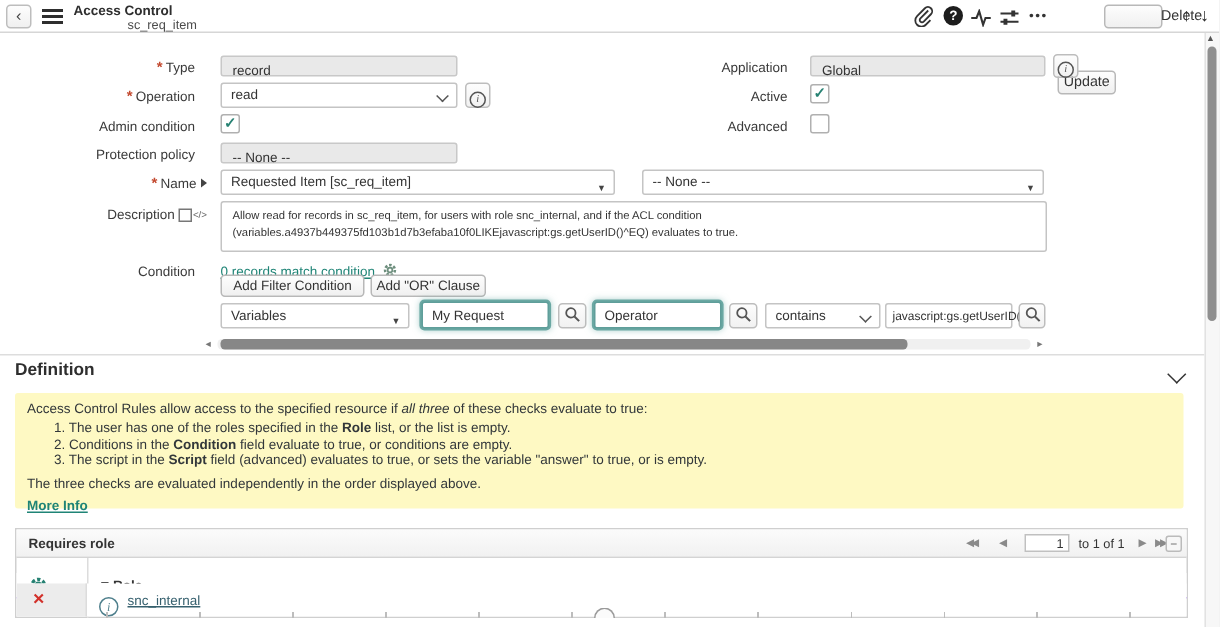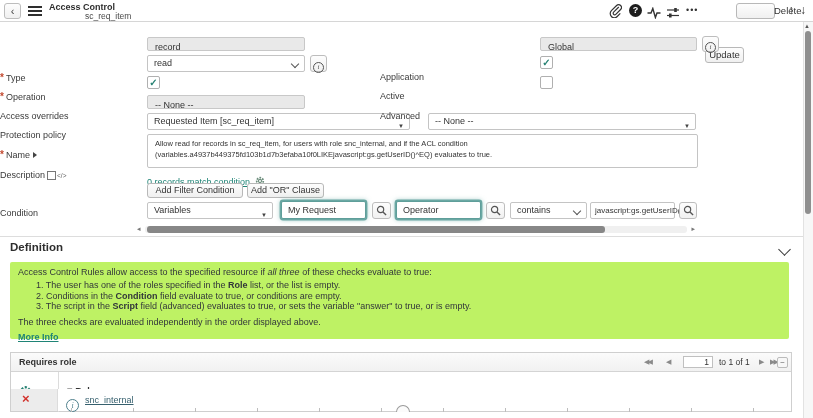--- a/index.html
+++ b/index.html
@@ -14,21 +14,21 @@
   .htitle{position:absolute;left:49px;top:2px;font-size:9px;font-weight:bold;color:#2e2e2e;}
   .hsub{position:absolute;left:49px;top:11px;font-size:8.5px;color:#4a4a4a;padding-left:36px;}
   .hicon{position:absolute;top:4px;width:16px;height:16px;cursor:pointer;}
   .helpcirc{position:absolute;top:4px;width:13px;height:13px;border-radius:50%;background:#1d1d1d;color:#fff;
             font-size:9px;font-weight:bold;text-align:center;line-height:13px;cursor:pointer;}
   .moredots{position:absolute;top:5px;font-size:9px;letter-spacing:1px;color:#333;cursor:pointer;}
   .btn{position:absolute;border:1px solid #b8b8b8;border-radius:3px;background:linear-gradient(#fdfdfd,#f0f0f0);
        font-size:9.5px;color:#333;text-align:center;cursor:pointer;box-sizing:border-box;}
   .arrowglyph{position:absolute;top:3px;font-size:12px;color:#2e2e2e;cursor:pointer;}
   
-  .lbl{position:absolute;font-size:9px;color:#3a3a3a;text-align:left;white-space:nowrap;margin-top:32px;}
+  .lbl{position:absolute;font-size:9px;color:#3a3a3a;text-align:right;white-space:nowrap;}
   .req{color:#c3492f;font-size:10px;font-weight:bold;margin-right:2px;}
   .ro{position:absolute;background:#e9e9e9;border:1px solid #c8c8c8;border-radius:2px;font-size:9px;color:#333;
       padding:3px 7px;box-sizing:border-box;line-height:13px;}
   .inp{position:absolute;background:#fff;border:1px solid #c4c4c4;border-radius:2px;font-size:9px;color:#333;
        padding:0 6px;box-sizing:border-box;cursor:text;}
   .sel{position:absolute;background:#fff;border:1px solid #c4c4c4;border-radius:2px;font-size:9px;color:#333;
        padding:0 14px 0 6px;box-sizing:border-box;cursor:pointer;}
   .selarrow{position:absolute;right:5px;top:5px;font-size:6px;color:#444;}
   .chev{position:absolute;right:6px;top:5px;width:5px;height:5px;border-right:1.4px solid #555;border-bottom:1.4px solid #555;transform:rotate(45deg);}
   .focusinp{border:1px solid #5f9e9a;box-shadow:0 0 0 1.4px #6aa8a3,0 0 5px 1px rgba(90,160,155,.55);}
@@ -38,21 +38,21 @@
            box-sizing:border-box;cursor:pointer;text-align:center;}
   .icirc{display:inline-block;width:9px;height:9px;border:1px solid #555;border-radius:50%;font-size:7px;line-height:9px;
          color:#555;text-align:center;font-style:italic;font-family:"Liberation Serif",serif;}
   .tlink{color:#1f8476;text-decoration:underline;font-size:9px;cursor:pointer;}
   .searchbtn{position:absolute;width:19px;height:17px;border:1px solid #bdbdbd;border-radius:3px;
              background:linear-gradient(#fdfdfd,#f1f1f1);box-sizing:border-box;text-align:center;line-height:15px;cursor:pointer;}
   
   .divider{position:absolute;left:0;top:236px;width:803px;border-top:1px solid #ddd;}
   .deftitle{position:absolute;left:10px;top:241px;font-size:11.5px;font-weight:bold;color:#2e2e2e;}
   .defchev{position:absolute;left:780px;top:245px;width:8px;height:8px;border-right:1.6px solid #333;border-bottom:1.6px solid #333;transform:rotate(45deg);cursor:pointer;}
-  .infobox{position:absolute;left:10px;top:262px;width:779px;height:77px;background:#bef264;border-radius:2px;
+  .infobox{position:absolute;left:10px;top:262px;width:779px;height:77px;background:#fef9c3;border-radius:2px;
            box-sizing:border-box;padding:5px 8px;font-size:9px;color:#32373a;}
   .infobox .items{margin:3px 0 0 18px;}
   .infobox .li{line-height:10.5px;}
   .infobox .footer{margin-top:5px;}
   .minfo{display:inline-block;margin-top:5px;color:#1f8476;text-decoration:underline;font-size:9px;font-weight:bold;cursor:pointer;}
   
   .rrwrap{position:absolute;left:10px;top:352px;width:782px;height:60px;border:1px solid #cfcfcf;box-sizing:border-box;background:#fff;}
   .rrbar{position:absolute;left:0;top:0;width:100%;height:19px;background:linear-gradient(#fbfbfb,#f1f1f1);border-bottom:1px solid #d4d4d4;box-sizing:border-box;}
   .rrtitle{position:absolute;left:8px;top:4px;font-size:9px;font-weight:bold;color:#333;}
   .pagicon{position:absolute;top:5px;font-size:7px;color:#8a8a8a;cursor:pointer;}
@@ -128,21 +128,21 @@
   <div class="lbl" style="left:0;top:59px;width:130px;">
     <span class="req">*</span><span>Operation</span>
   </div>
   <div class="sel" style="left:147px;top:55px;width:158px;height:17px;line-height:15px;">
     <span>read</span><span class="chev"></span>
   </div>
   <div class="infobtn" style="left:310px;top:55px;width:17px;height:17px;line-height:15px;">
     <span class="icirc">i</span>
   </div>
 
-  <div class="lbl" style="left:0;top:79px;width:130px;">Access overrides</div>
+  <div class="lbl" style="left:0;top:79px;width:130px;">Admin condition</div>
   <div class="cb" style="left:147px;top:76px;"><span>✓</span></div>
 
   <div class="lbl" style="left:0;top:98px;width:130px;">Protection policy</div>
   <div class="ro" style="left:147px;top:95px;width:158px;height:14px;">-- None --</div>
 
   <div class="lbl" style="left:0;top:117px;width:138px;">
     <span class="req">*</span><span>Name</span><span class="namearrow"></span>
   </div>
   <div class="sel" style="left:147px;top:113px;width:263px;height:17px;line-height:15px;">
     <span>Requested Item [sc_req_item]</span><span class="selarrow">▼</span>

